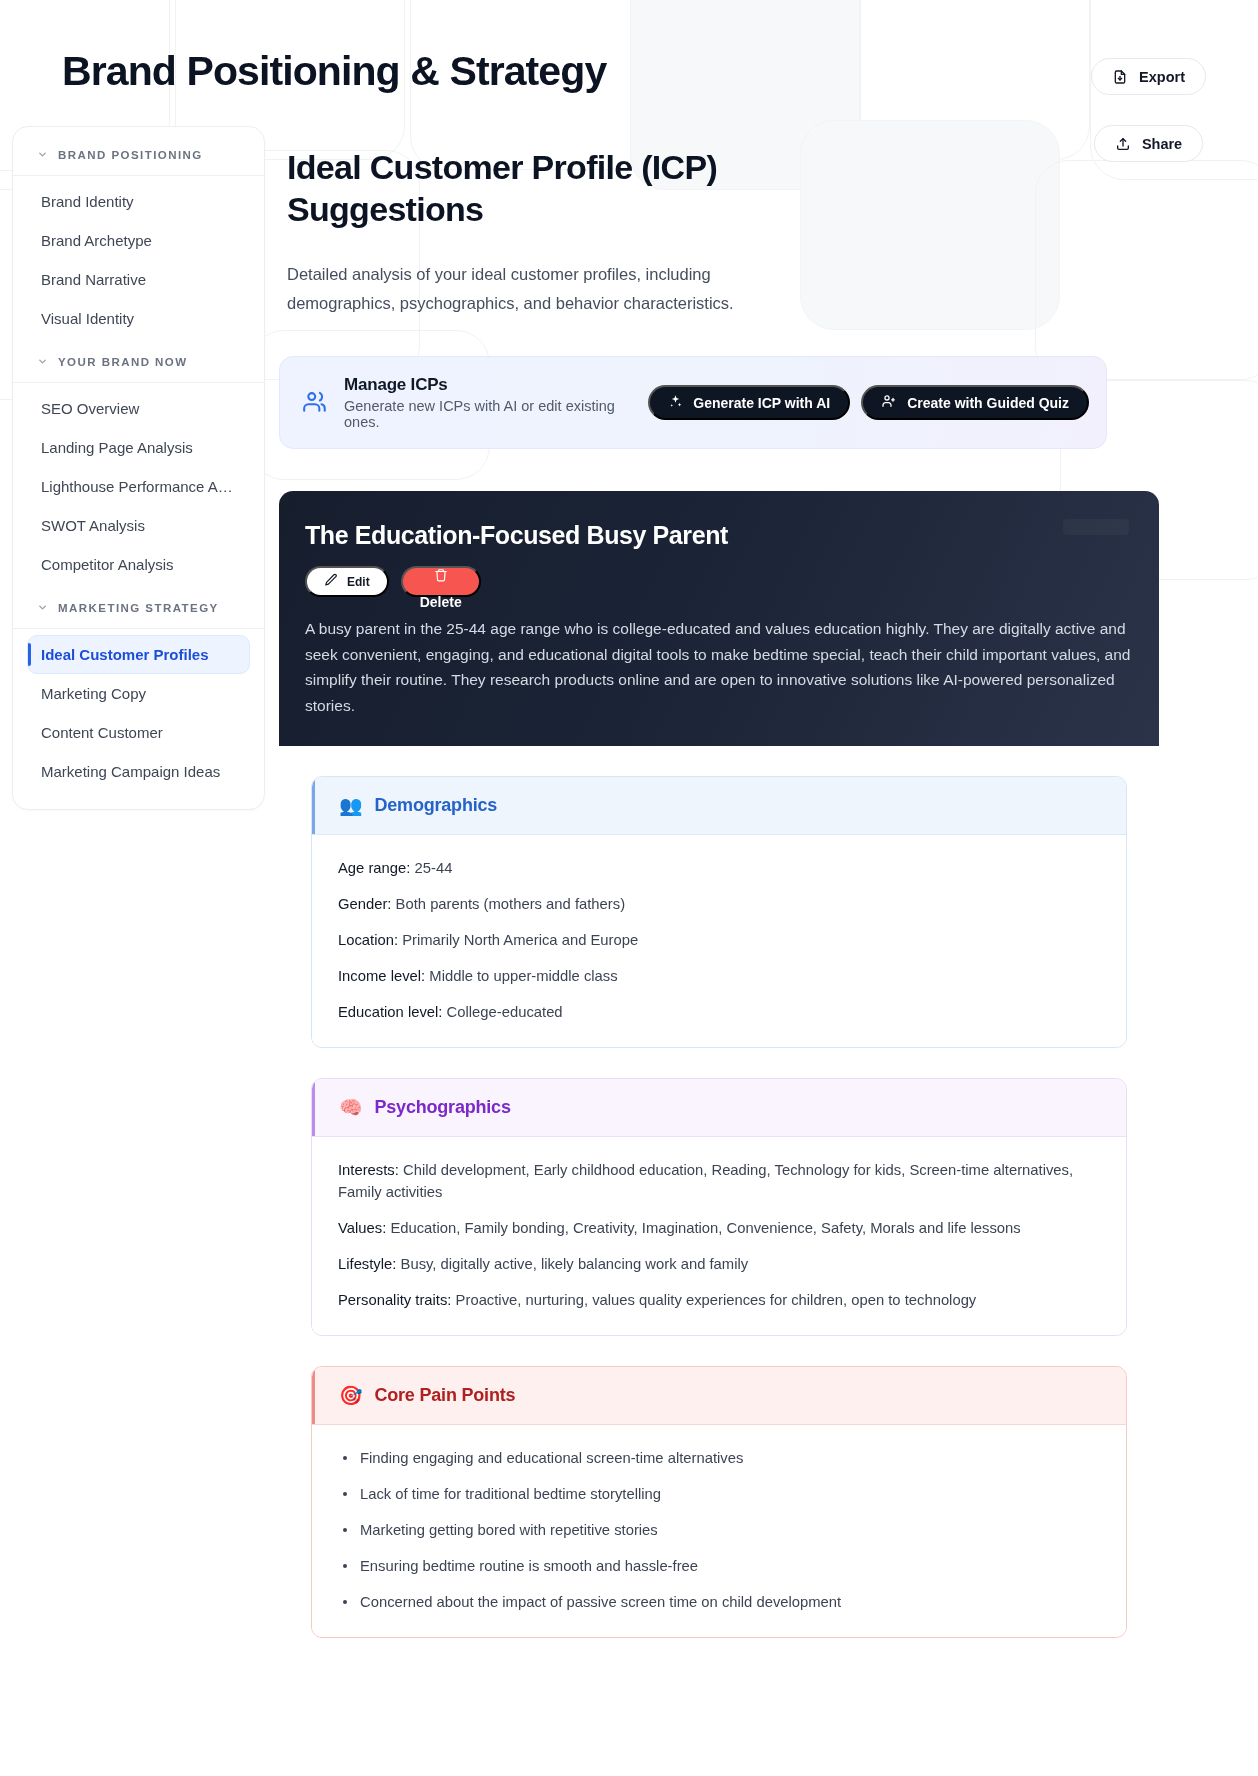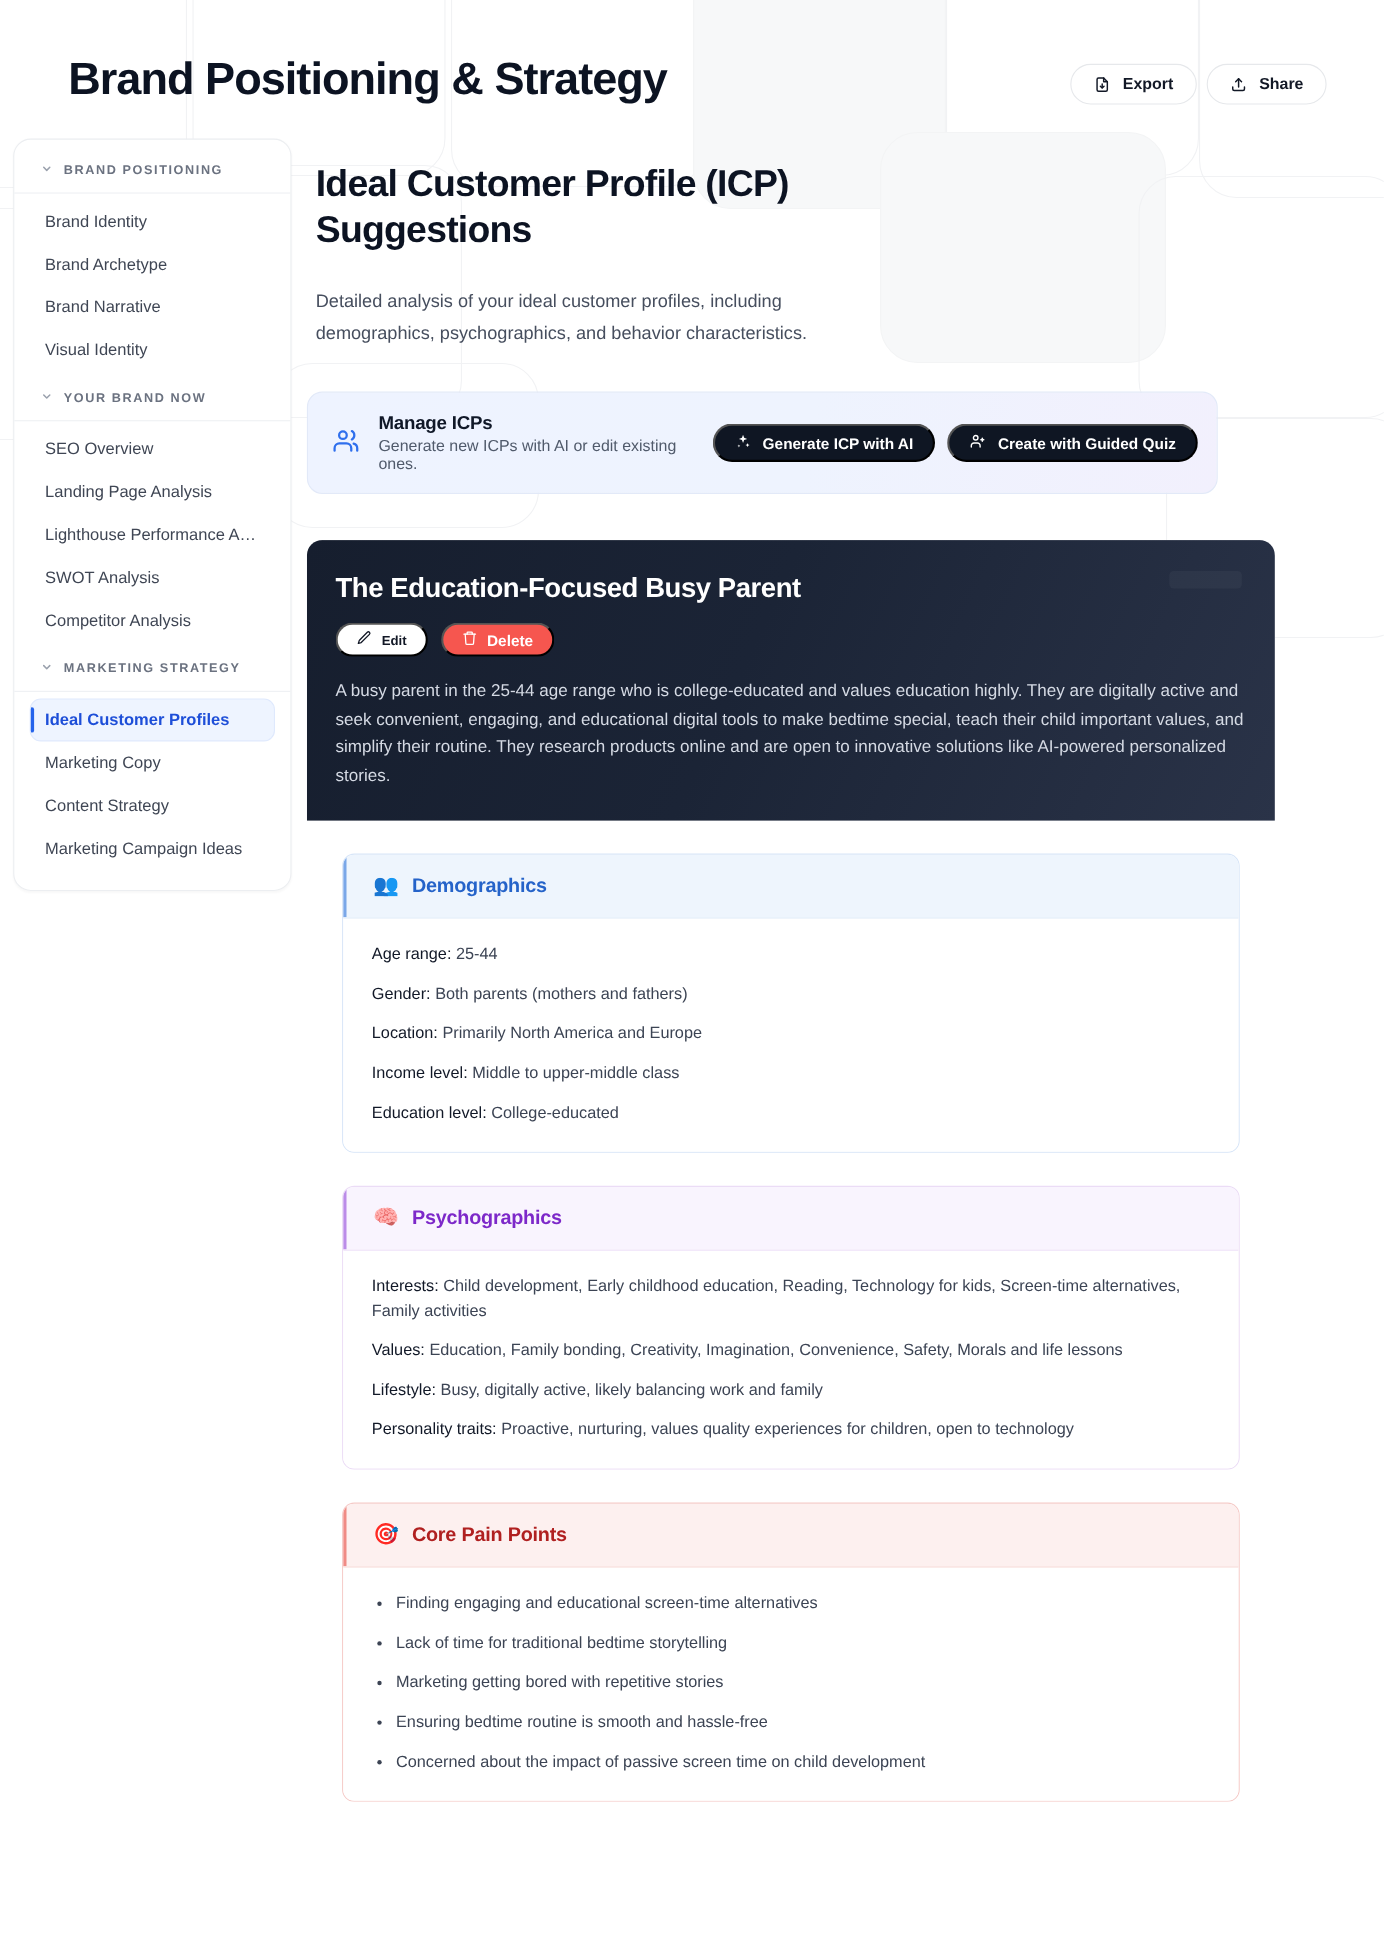--- a/index.html
+++ b/index.html
@@ -28,21 +28,21 @@
     position:absolute; left:0; top:0; width:1258px; height:120px;
     z-index:5;
   }
   .page-title{
     position:absolute; left:62px; top:48px;
     font-size:41px; font-weight:700; letter-spacing:-0.9px; color:#0c1322;
     white-space:nowrap;
   }
   .top-actions{
     position:absolute; right:52px; top:58px;
-    display:flex; gap:9px; align-items:center;
+    display:flex; gap:30px; align-items:center;flex-direction:column;
   }
   .pill-btn{
     display:flex; align-items:center; gap:11px;
     height:37px; padding:0 20px;
     border:1px solid #e6e8eb; border-radius:999px;
     background:#ffffff; color:#121826;
     font-size:14.5px; font-weight:600;
     white-space:nowrap;
   }
   .pill-btn svg{ display:block; }
@@ -153,21 +153,21 @@
   }
   .icp-btns{ display:flex; gap:12px; margin-top:16px; }
   .btn-edit{
     display:flex; align-items:center; gap:9px;
     height:31px; padding:0 17px; border-radius:999px;
     background:#ffffff; color:#121826; font-size:12px; font-weight:600;
   }
   .btn-delete{
     display:flex; align-items:center; gap:9px;
     height:31px; padding:0 17px; border-radius:999px;
-    background:#f6564f; color:#ffffff; font-size:14px; font-weight:600;
+    background:#f6564f; color:#ffffff; font-size:14px; font-weight:600;flex-direction:column;
   }
   .icp-desc{
     margin-top:19px;
     font-size:15.5px; line-height:25.5px; color:#d5dae4;
     max-width:840px;
   }
 
   
   .section{
     margin:30px 32px 0 32px;
@@ -296,21 +296,21 @@
     <div class="nav-group-header">
       <span class="chev">
         <svg width="11" height="11" viewBox="0 0 24 24" fill="none" stroke="currentColor" stroke-width="3" stroke-linecap="round" stroke-linejoin="round">
             <polyline points="6 9 12 15 18 9"></polyline>
           </svg>
       </span>
       <span class="nav-group-title">MARKETING STRATEGY</span>
     </div>
     <div class="nav-item active">Ideal Customer Profiles</div>
     <div class="nav-item">Marketing Copy</div>
-    <div class="nav-item">Content Strategy</div>
+    <div class="nav-item">Content Customer</div>
     <div class="nav-item">Marketing Campaign Ideas</div>
   </div>
 
 </nav>
 
 <main class="main">
 
   <h1>Ideal Customer Profile (ICP) Suggestions</h1>
   <p class="subtitle">Detailed analysis of your ideal customer profiles, including demographics, psychographics, and behavior characteristics.</p>
 

